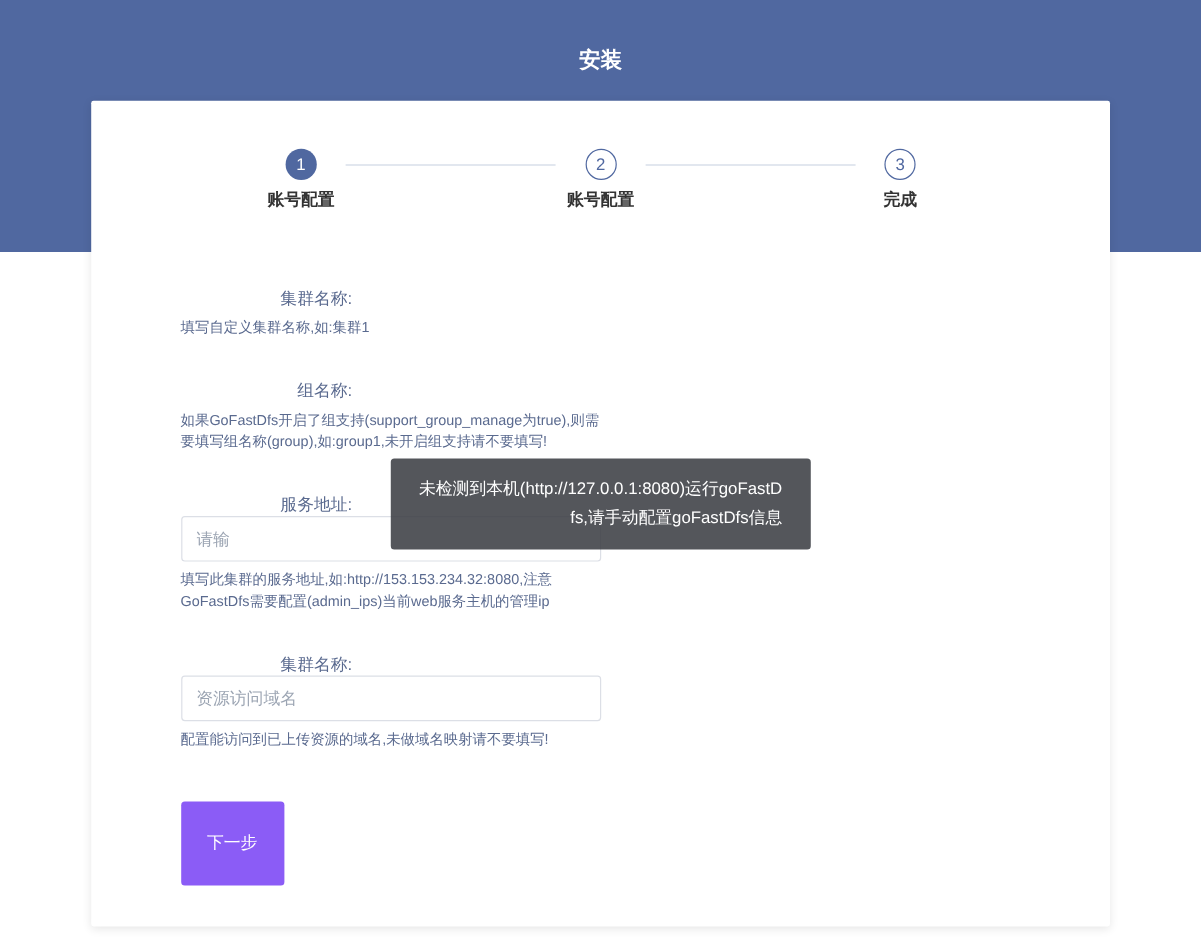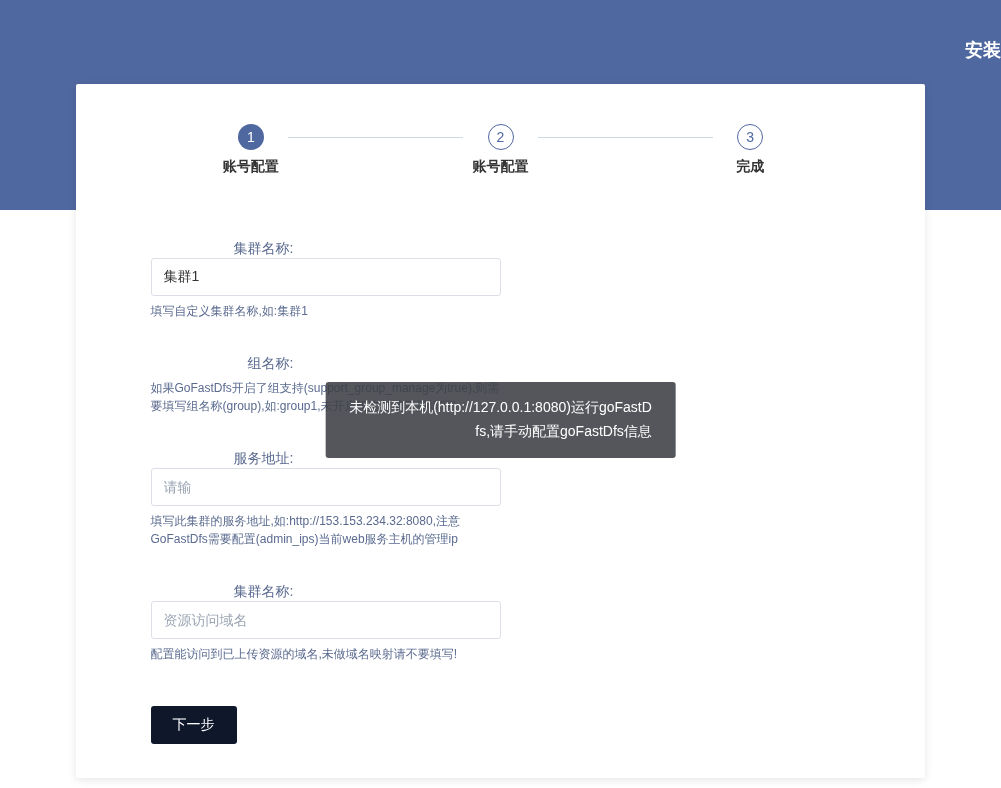--- a/index.html
+++ b/index.html
@@ -18,21 +18,21 @@
     .header-bg {
       background: #5068a0;
       height: 210px;
       width: 100%;
       position: absolute;
       top: 0;
       left: 0;
     }
     .page-title {
       color: #fff;
-      text-align: right;
+      text-align: center;
       font-size: 18px;
       font-weight: 600;
       padding-top: 38px;
     }
     .card {
       background: #fff;
       position: absolute;
       top: 84px;
       left: 76px;
       right: 76px;
@@ -122,24 +122,24 @@
       color: #9ca5b3;
     }
     .form-hint {
       color: #5a6a8f;
       font-size: 12px;
       margin-top: 6px;
       line-height: 1.5;
       margin-bottom: 18px;
     }
     .btn-primary {
-      background: #0f172a;
+      background: #8b5cf6;
       color: #fff;
       border: none;
-      padding: 10px 22px;
+      padding: 26px 22px;
       font-size: 14px;
       border-radius: 3px;
       cursor: pointer;
       margin-top: 8px;
     }
     .toast {
       position: absolute;
       top: 382px;
       left: 50%;
       transform: translateX(-50%);
@@ -175,21 +175,20 @@
     </div>
     <div class="step">
       <div class="step-circle inactive">3</div>
       <div class="step-label">完成</div>
     </div>
   </div>
 
   <div class="form-row">
     <div class="form-label">集群名称:</div>
     <div class="form-control-wrap">
-      <input type="text" class="form-input" value="集群1" style="">
       <div class="form-hint">填写自定义集群名称,如:集群1</div>
     </div>
   </div>
 
   <div class="form-row">
     <div class="form-label">组名称:</div>
     <div class="form-control-wrap">
       <div class="form-hint">如果GoFastDfs开启了组支持(support_group_manage为true),则需要填写组名称(group),如:group1,未开启组支持请不要填写!</div>
     </div>
   </div>

